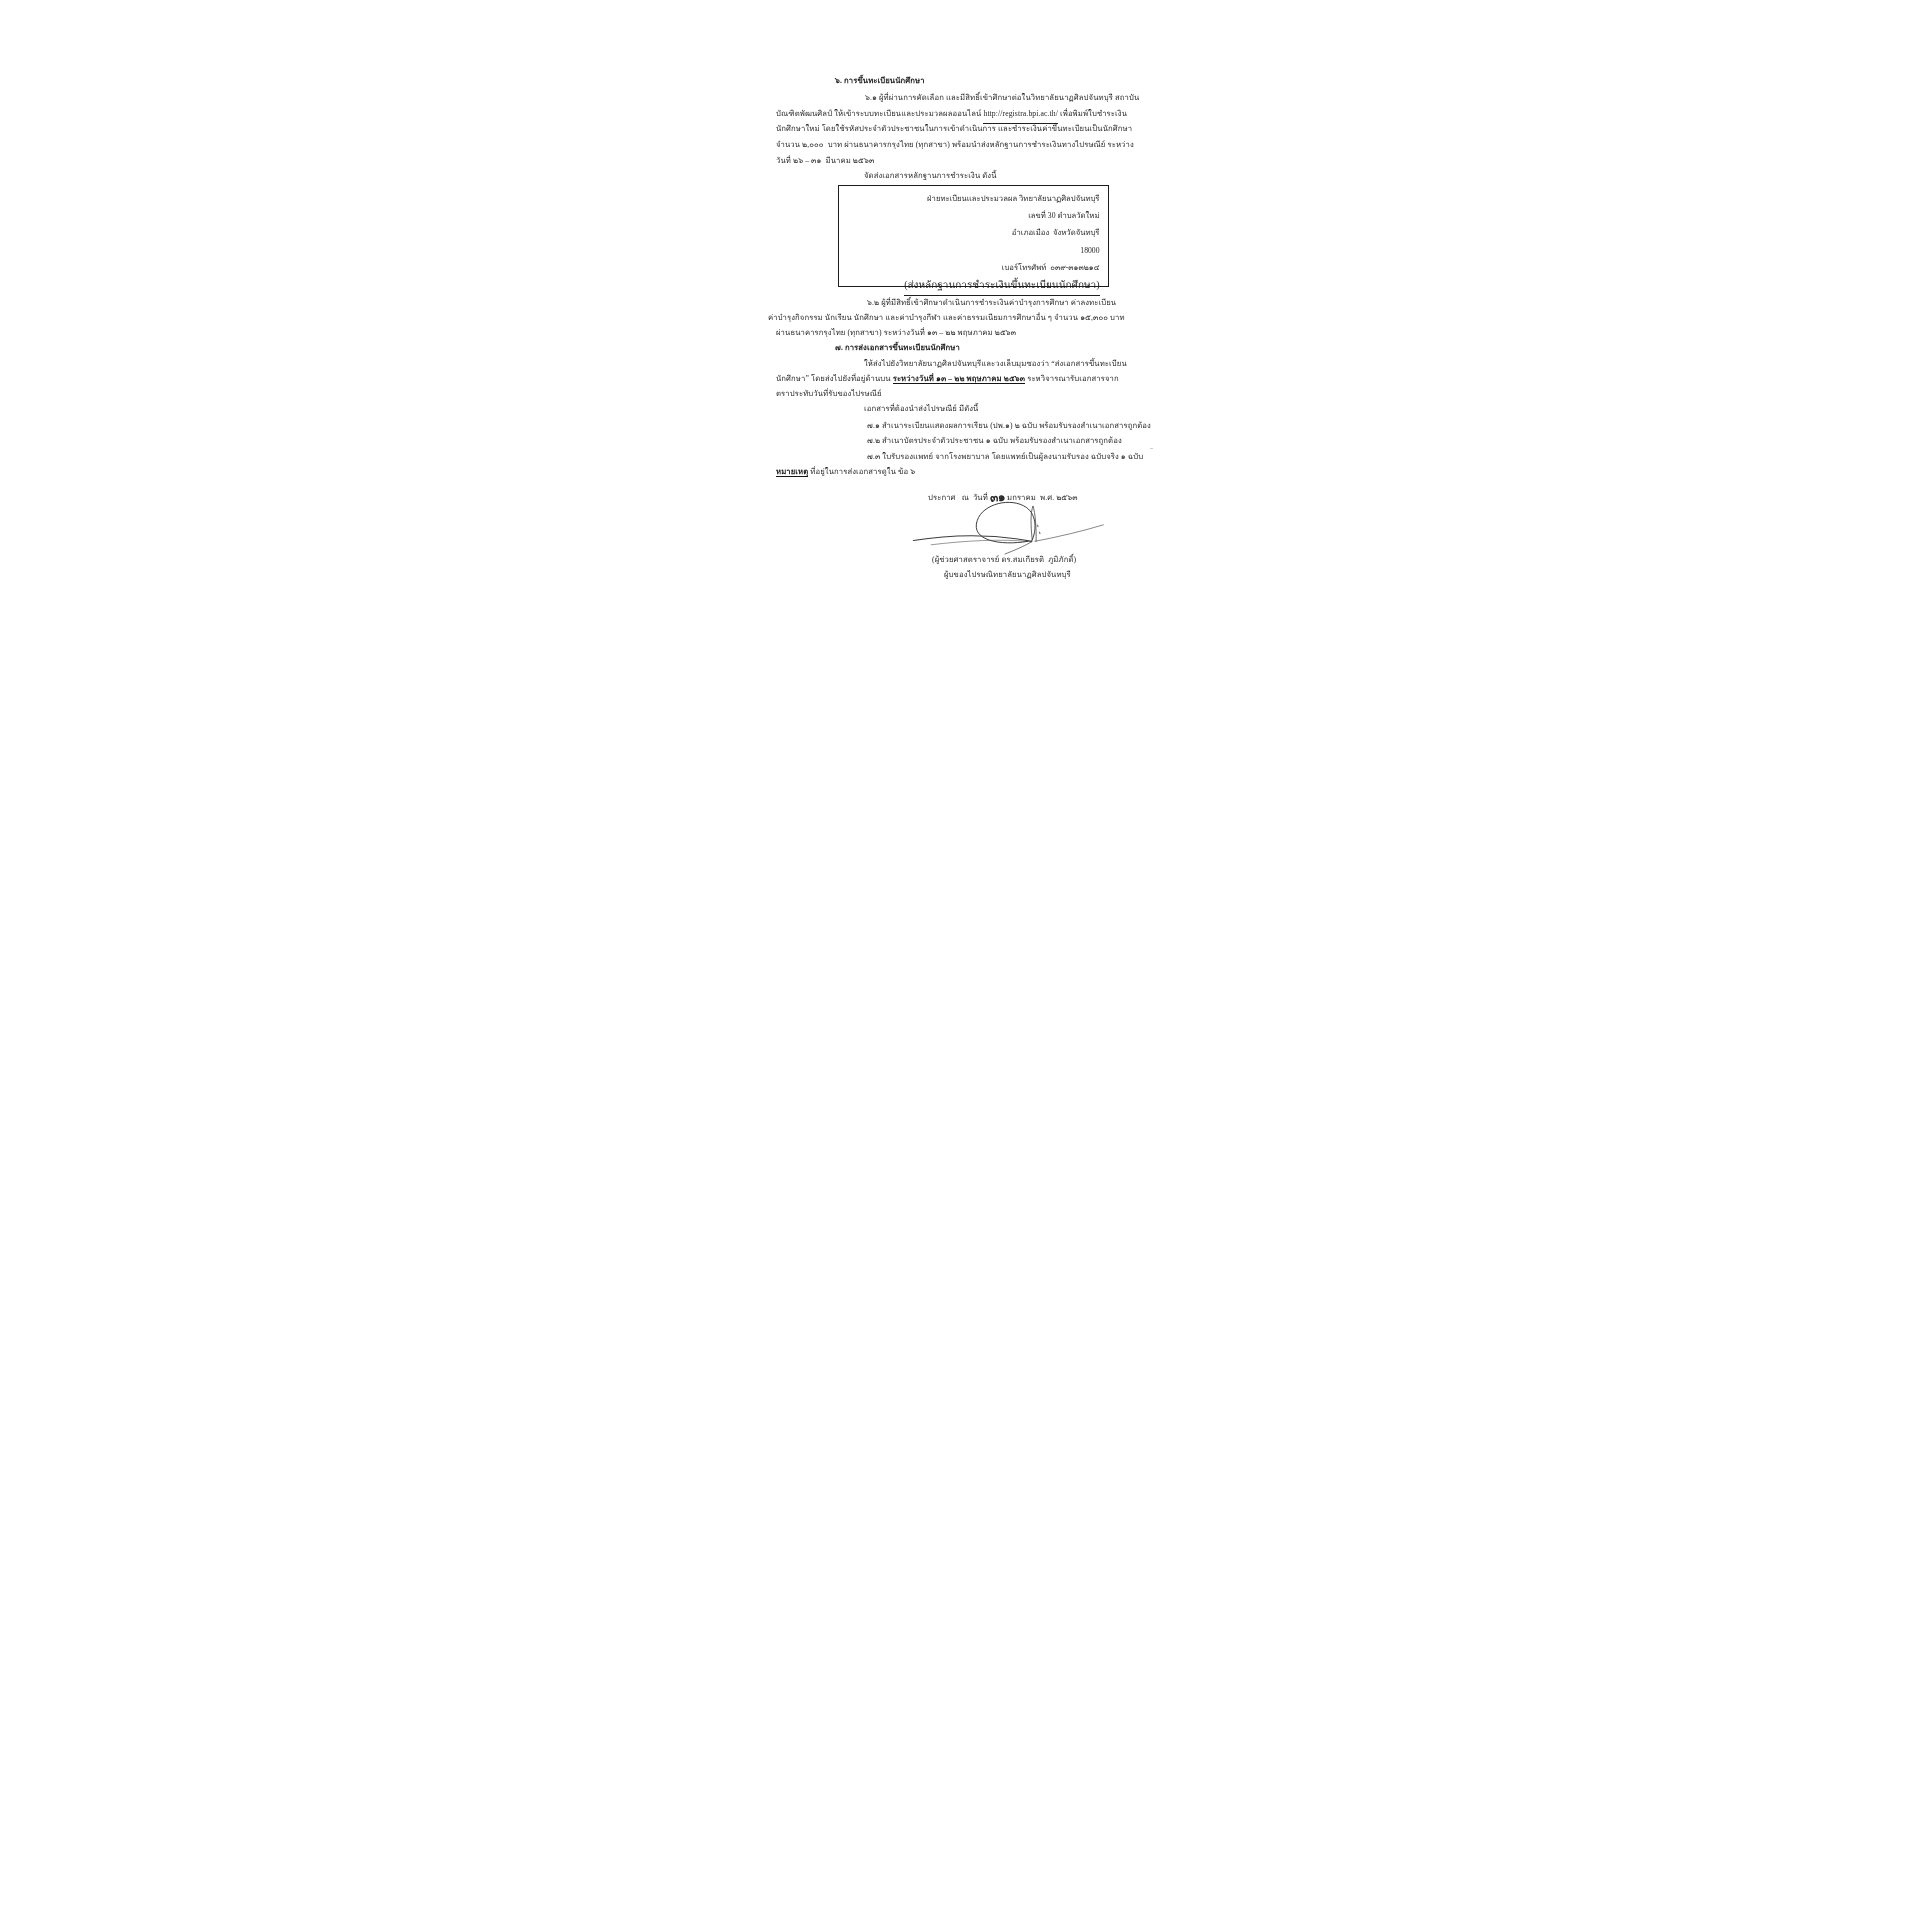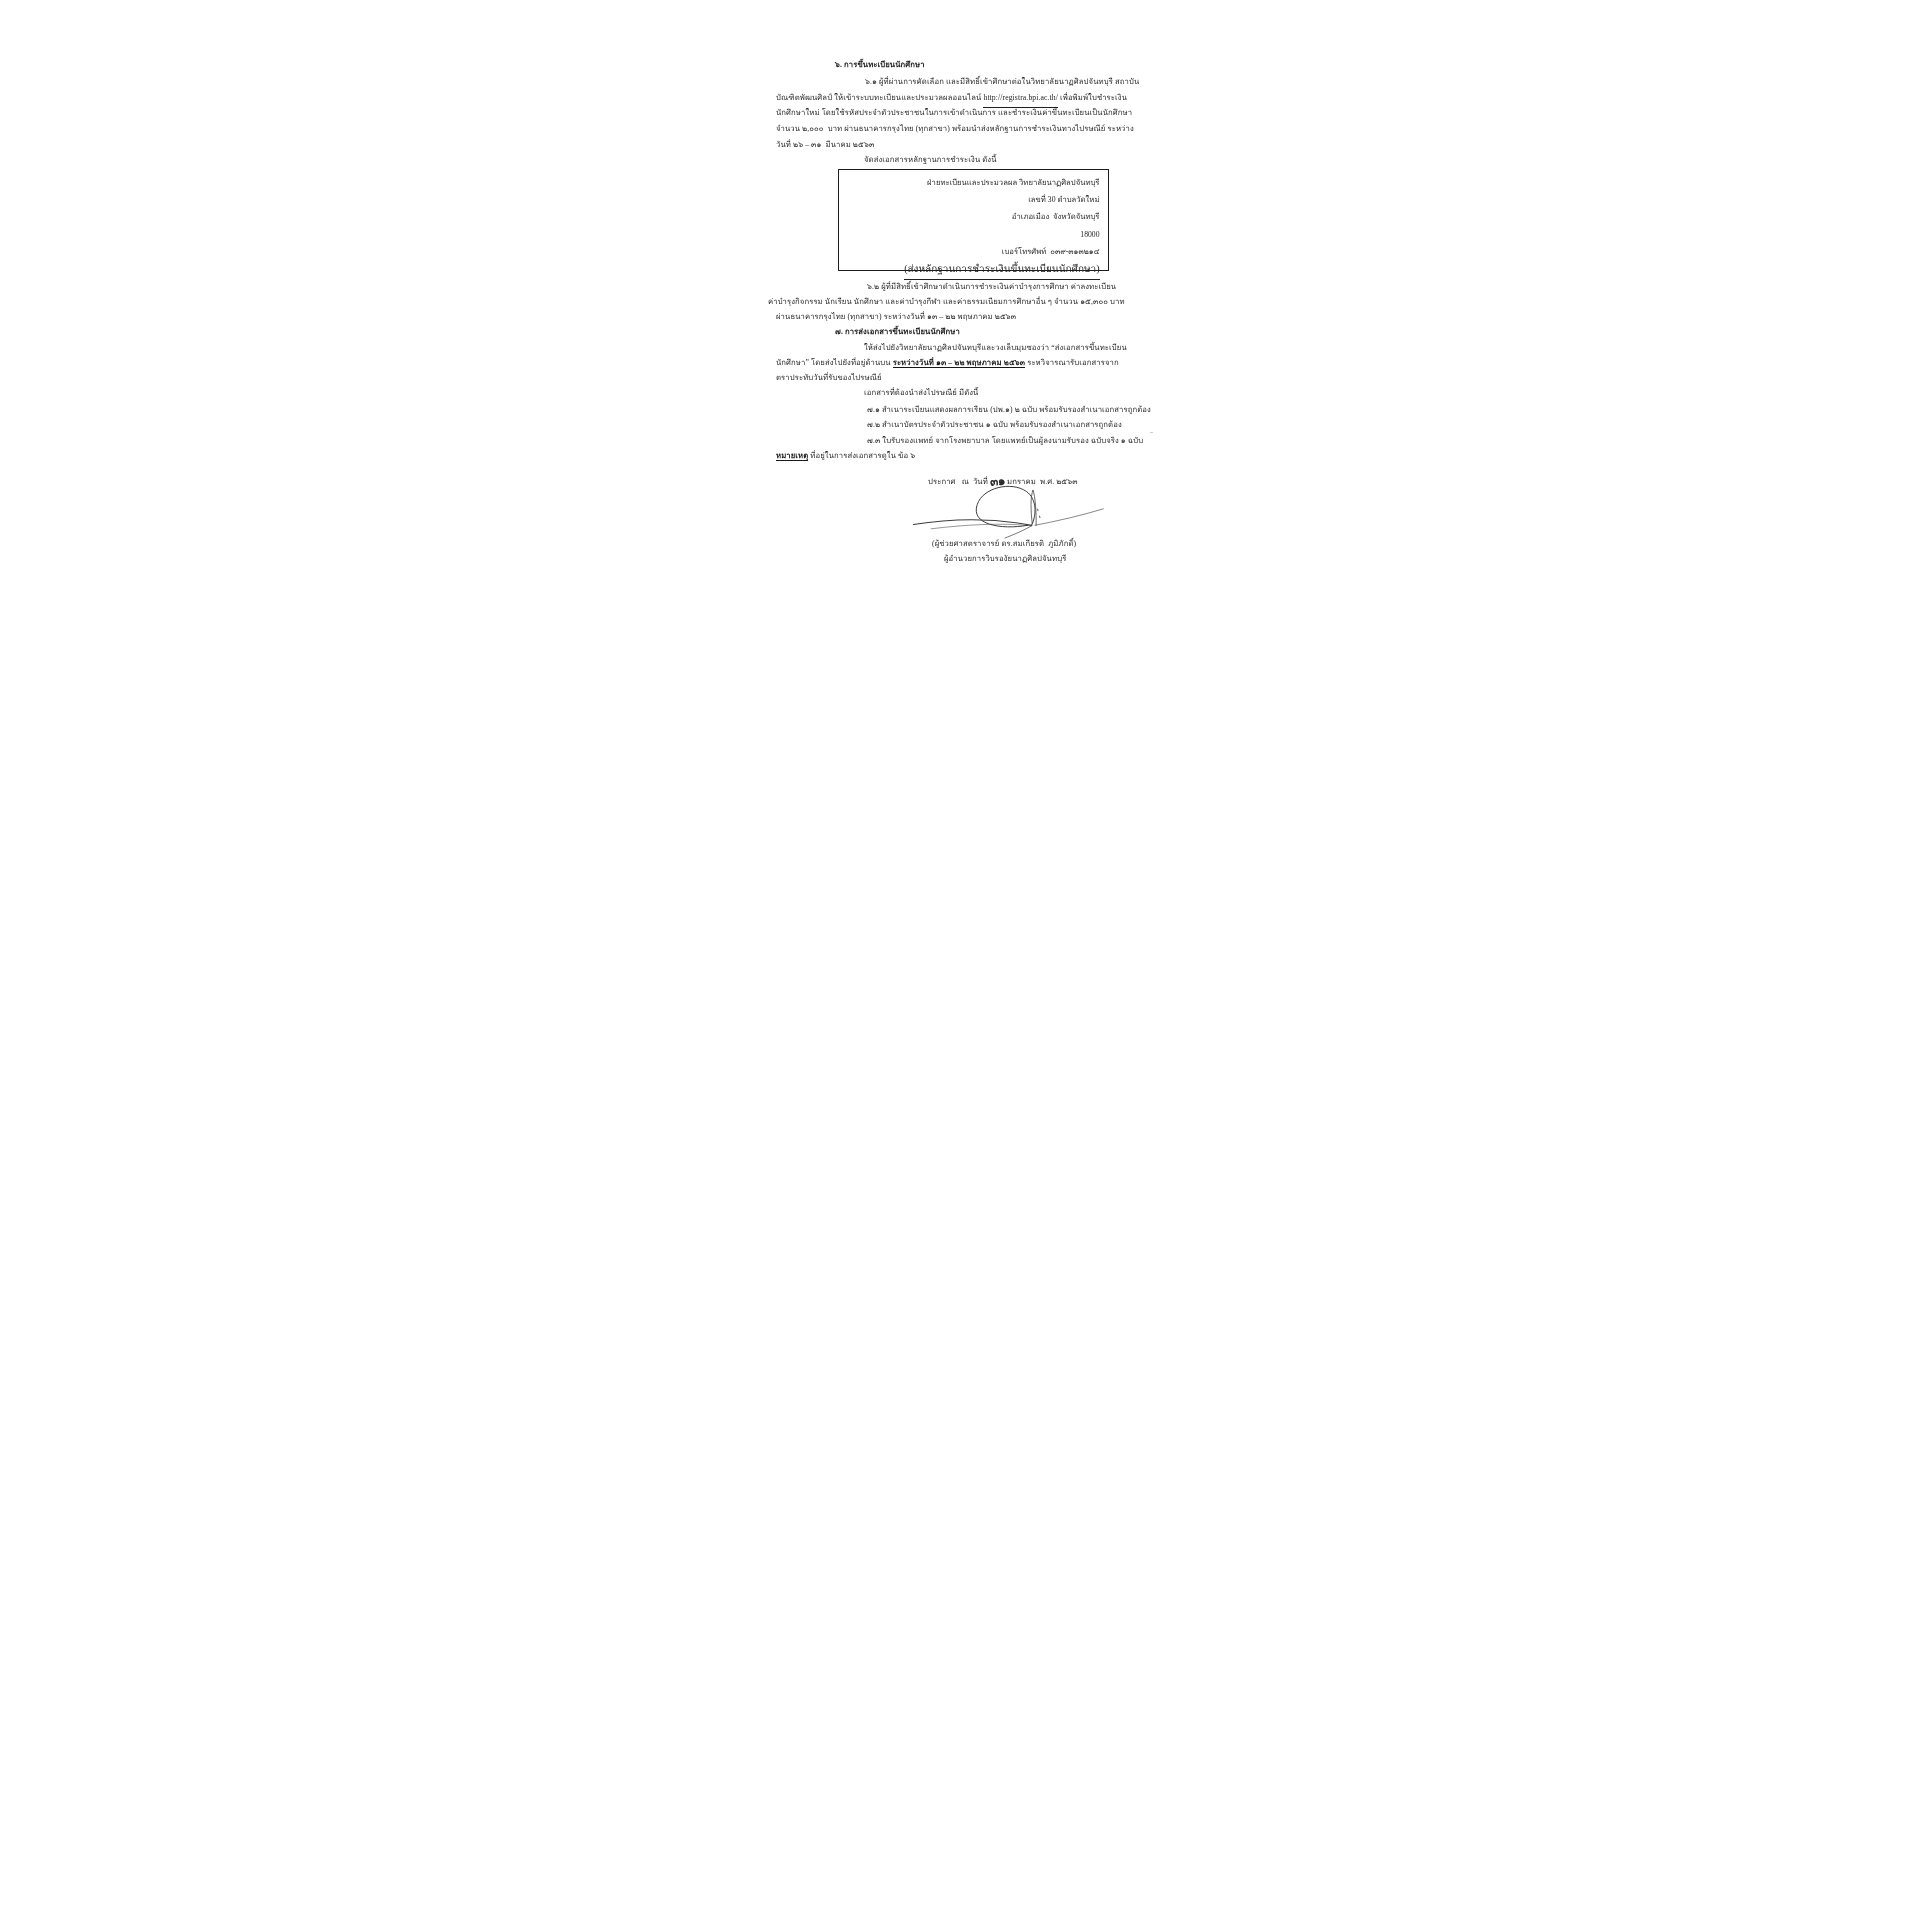--- a/index.html
+++ b/index.html
@@ -1,19 +1,19 @@
 <!DOCTYPE html>
 <html style="font-size:6.2px"><head>
 <meta charset="utf-8">
 <style>
   html,body{margin:0;padding:0;background:#ffffff;}
   .page{
     position:relative;
     width:478px;height:675px;
-    margin:0 auto;
+    margin:16px auto;
     background:#ffffff;
     font-family:"Liberation Serif","DejaVu Serif",serif;
     color:#1f1f1f;
     overflow:hidden;
     text-decoration:underline;
   }
   .line{
     position:absolute;
     white-space:pre;
     font-size:7.7px;
@@ -104,18 +104,18 @@
       <path d="M 60,121 C 150,110 242,105 320,113" stroke-width="1.4"></path>
       <path d="M 330,112 C 392,100 452,86 508,69" stroke-width="1.6"></path>
       <path d="M 322,113 C 298,127 272,137 252,145" stroke-width="1.8"></path>
       <path d="M 337,70 l 1,4" stroke-width="2.2"></path>
       <path d="M 342,88 l 1,4" stroke-width="2.2"></path>
     </g>
   </svg>
 
   <div class="line" style="top:538px;left:216px;">(ผู้ช่วยศาสตราจารย์ ดร.สมเกียรติ  ภูมิภักดิ์)</div>
 
-  <div class="line" style="top:553px;left:228px;">ผู้อำนวยการวิบรองัยนาฏศิลปจันทบุรี</div>
+  <div class="line" style="top:553px;left:228px;">ผู้บของไปรษณิทยาลัยนาฏศิลปจันทบุรี</div>
 
   <div class="artifact"></div>
 
 </div>
 
 
 </body></html>

